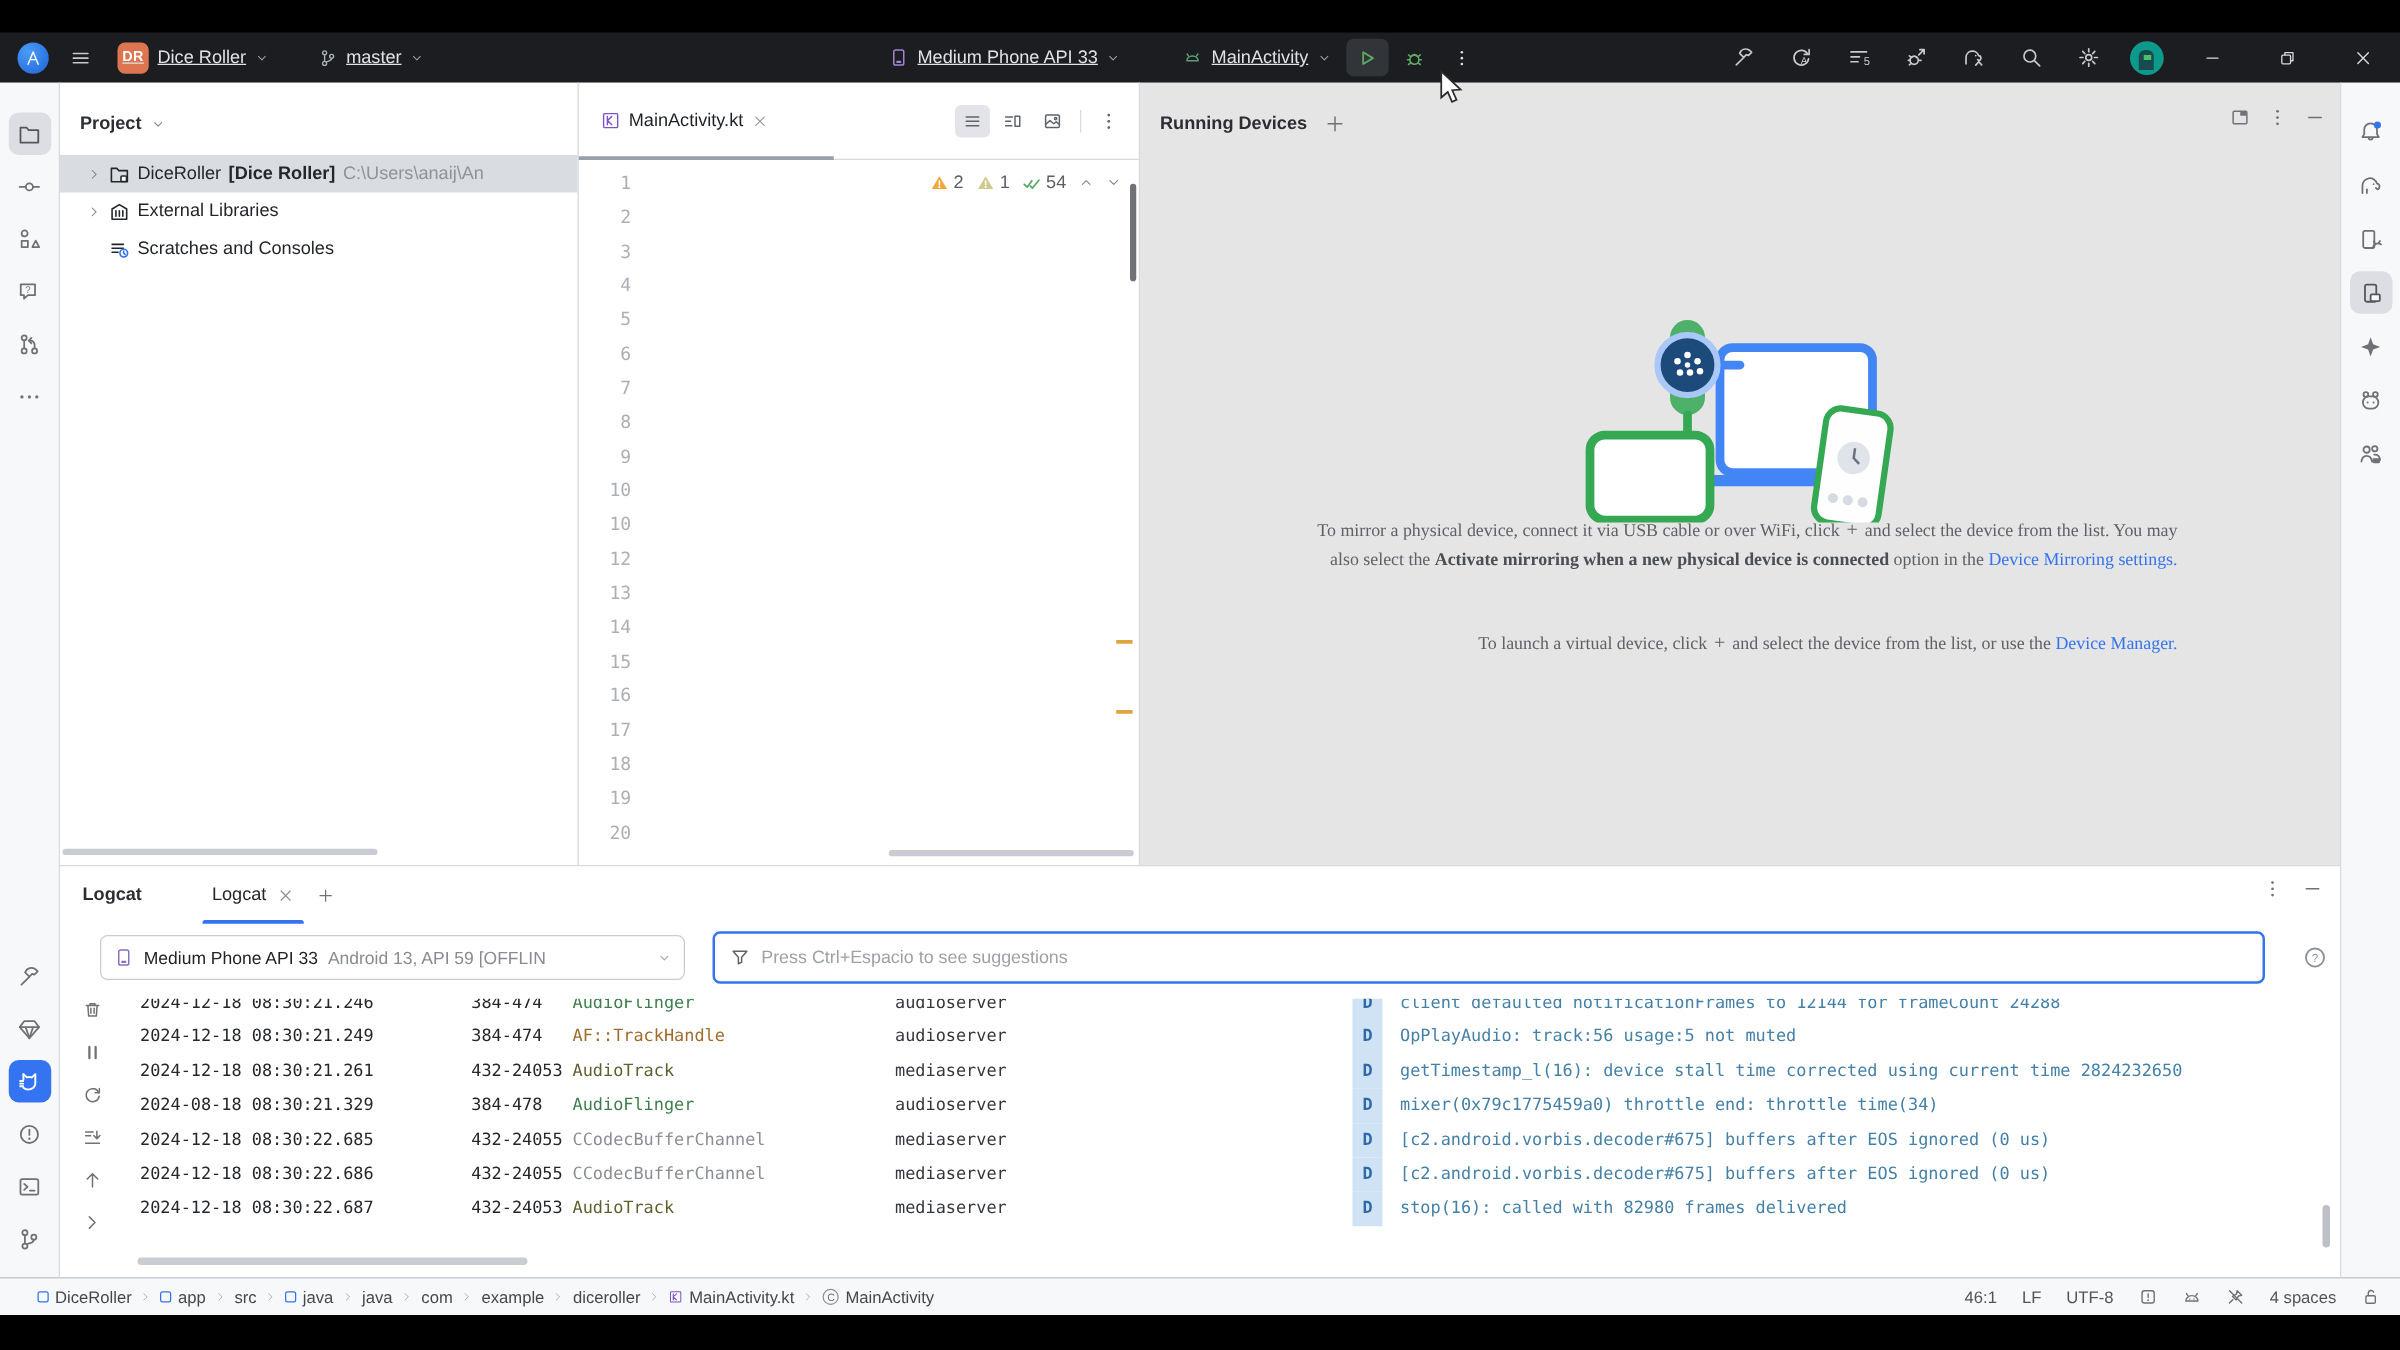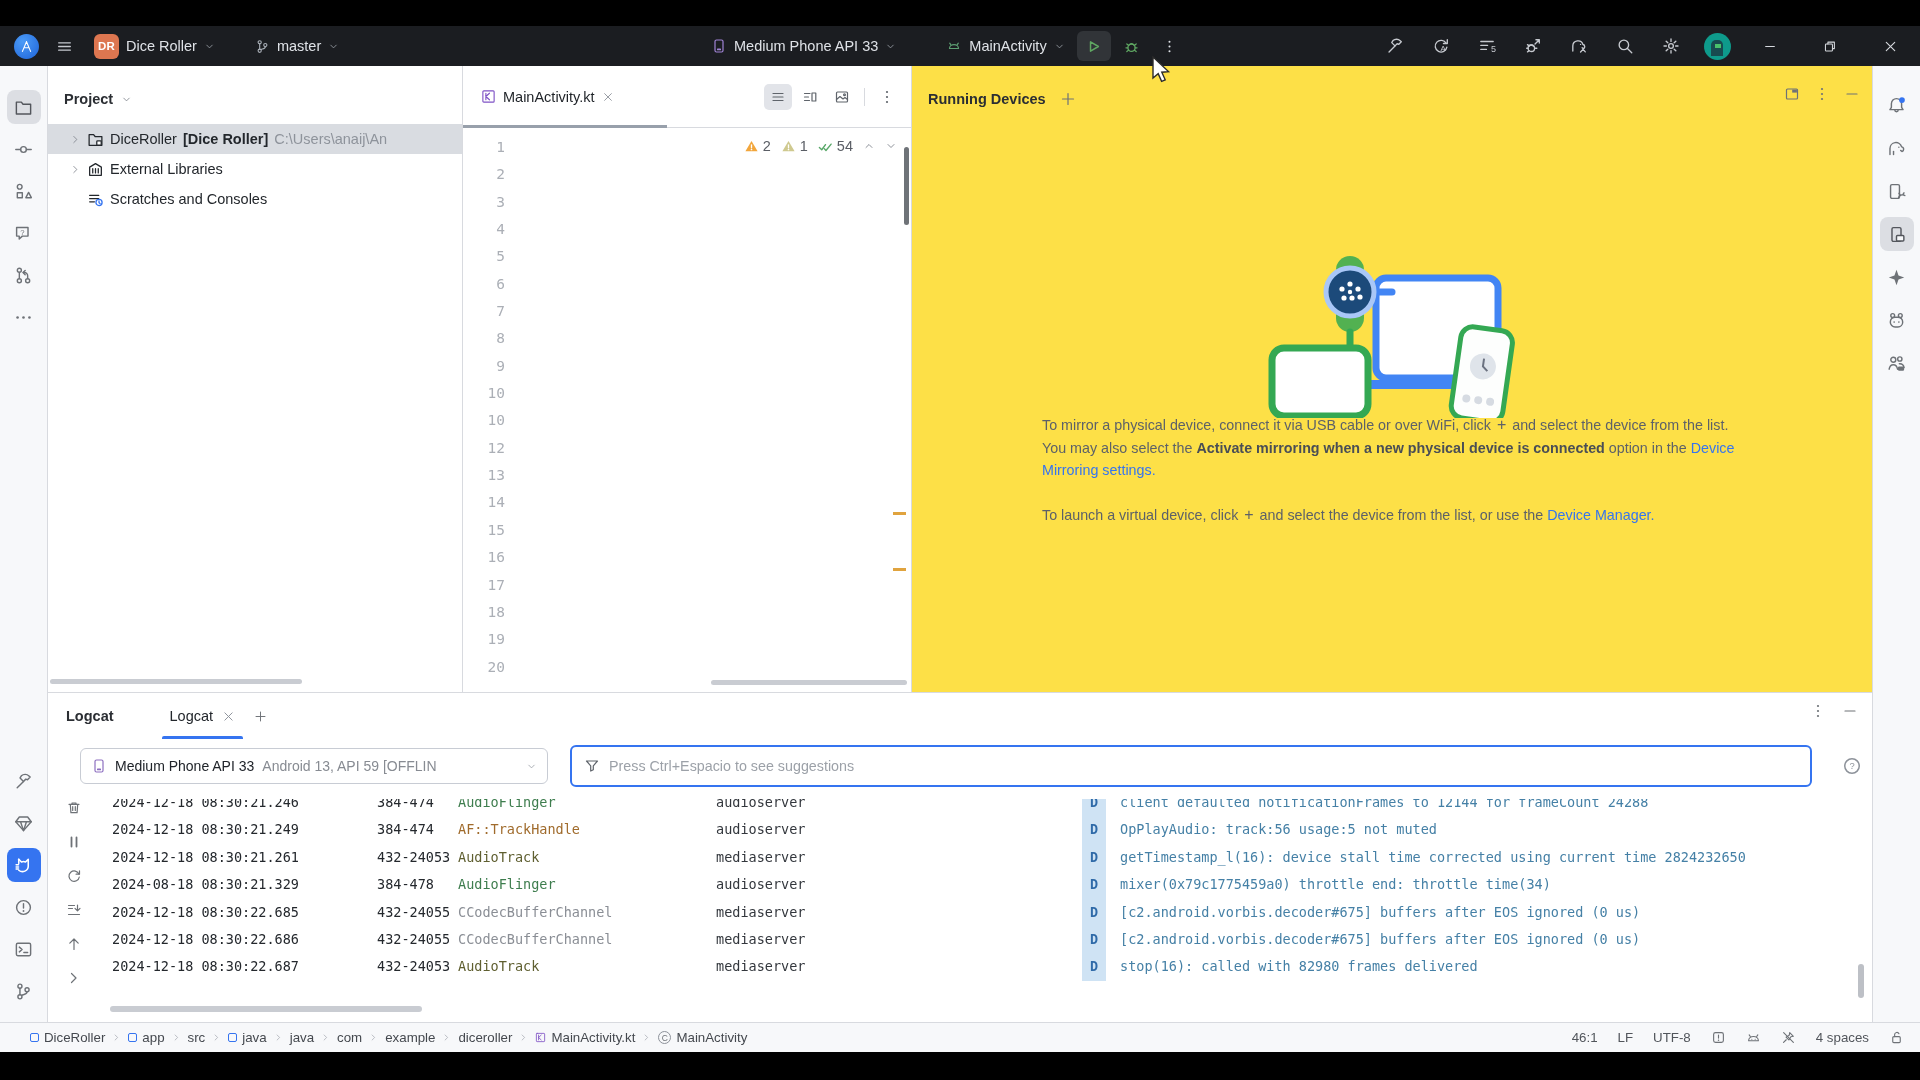--- a/index.html
+++ b/index.html
@@ -8,21 +8,21 @@
 
   
   svg.ic { fill:none; stroke:currentColor; stroke-width:1.2; stroke-linecap:round; stroke-linejoin:round; display:block; }
   svg.ic text { stroke:none; fill:currentColor; font-family:"Liberation Sans",sans-serif; }
 
   
   .toolbar { position:absolute; left:0; top:26px; width:1920px; height:40px; background:#1b1d21; color:#ced1d6; }
   .tb-left { position:absolute; left:10px; top:0; height:40px; display:flex; align-items:center; gap:6px; }
   .tb-btn { width:32px; height:30px; border-radius:6px; display:flex; align-items:center; justify-content:center; color:#c6c9cf; }
   .logo-circle { width:25px; height:25px; border-radius:50%; background:radial-gradient(circle at 35% 30%, #4b9bf7, #1e63d8); display:flex; align-items:center; justify-content:center; }
-  .tb-widget { display:flex; align-items:center; gap:7px; height:30px; padding:0 8px; border-radius:6px; color:#dfe2e7; font-size:14.5px; }
+  .tb-widget { display:flex; align-items:center; gap:7px; height:30px; padding:0 8px; border-radius:6px; color:#dfe2e7; font-size:14.5px;text-decoration:underline; }
   .dr-badge { width:25px; height:25px; border-radius:6px; background:#dd7650; color:#fff; font-size:11.5px; font-weight:bold; display:flex; align-items:center; justify-content:center; letter-spacing:.3px; }
   .chev-dn { width:11px; height:11px; color:#9ba0a8; }
   .tb-center { position:absolute; left:703px; top:0; height:40px; display:flex; align-items:center; gap:4px; color:#dfe2e7; }
   .run-sep { width:26px; }
   .tb-iconbtn { width:34px; height:30px; border-radius:6px; display:flex; align-items:center; justify-content:center; }
   .tb-rightwrap { position:absolute; right:0; top:0; height:40px; display:flex; align-items:center; }
   #tb-right-icons { display:flex; align-items:center; }
   #tb-right-icons .tool-btn { width:46px; height:30px; display:flex; align-items:center; justify-content:center; color:#c6c9cf; }
   .avatar-circle { width:27px; height:27px; border-radius:50%; background:#0e9a8b; position:relative; overflow:hidden; }
   .avatar-circle:after { content:""; position:absolute; left:7px; top:7px; width:12px; height:16px; background:#184b50; border-radius:5px 5px 0 0; }
@@ -38,21 +38,21 @@
   .act-group-bottom { display:flex; flex-direction:column; gap:8px; margin-bottom:14px; margin-top:auto; align-items:center; }
   .tool-sq { width:34px; height:34px; border-radius:8px; display:flex; align-items:center; justify-content:center; color:#6e7277; }
   .tool-sq.selected { background:#dcdee3; color:#53565c; }
   .tool-sq.accent { background:#3574f0; color:#fff; }
   .tool-sq svg.ic { width:19px; height:19px; }
 
   
   .panel { position:absolute; background:#fff; }
   #project-panel { left:48px; top:66px; width:415px; height:626px; border-right:1px solid #d8dadf; }
   #editor-panel  { left:463px; top:66px; width:449px; height:626px; border-right:1px solid #d8dadf; }
-  #devices-panel { left:912px; top:66px; width:960px; height:626px; background:#fde047; }
+  #devices-panel { left:912px; top:66px; width:960px; height:626px; background:#e5e5e5; }
   .panel-header { height:44px; display:flex; align-items:center; padding:0 16px; font-size:14.5px; color:#2b2e33; font-weight:bold; margin-top:18px; }
   #project-panel .panel-header, #devices-panel .panel-header { margin-top:16px; height:34px; }
 
   
   .tree { margin-top:8px; font-size:14.5px; color:#23272c; }
   .tree-row { height:30px; display:flex; align-items:center; padding-left:22px; gap:6px; white-space:nowrap; overflow:hidden; }
   .tree-row.selected { background:#d9dce1; }
   .tree-chev { width:11px; height:11px; color:#7d828a; flex:0 0 11px; }
   .tree-chev.empty { visibility:hidden; }
   .tree-path { color:#8e939b; }
@@ -77,21 +77,21 @@
   .insp-chev { width:12px; height:12px; color:#80858d; }
   .ed-vthumb { position:absolute; right:2px; top:81px; width:5px; height:78px; background:#6f7378; border-radius:3px; }
   .ed-mark { position:absolute; right:5px; width:13px; height:3px; background:#e0a33e; }
 
   
   .rd-header { display:flex; align-items:center; gap:14px; padding:0 16px; height:34px; margin-top:16px; font-size:14.5px; font-weight:bold; color:#2b2e33; }
   .rd-plus { width:16px; height:16px; color:#6e7277; }
   .rd-right { position:absolute; right:12px; top:20px; display:flex; gap:14px; align-items:center; color:#6e7277; }
   .rd-right svg { width:16px; height:16px; }
   .rd-illustration { position:absolute; left:352px; top:182px; }
-  .rd-msg { position:absolute; left:130px; width:700px; text-align:left; font-size:14.3px; line-height:22.5px; color:#5d6168; }
+  .rd-msg { position:absolute; left:130px; width:700px; text-align:right; font-size:14.3px; line-height:22.5px; color:#5d6168;font-family:Liberation Serif, serif; }
   .seg-bold { font-weight:bold; color:#4a4e55; }
   .seg-link { color:#3574f0; }
   .seg-plus { font-size:16px; padding:0 2px; }
 
   
   #logcat-panel { left:48px; top:692px; width:1824px; height:330px; background:#fff; border-top:1px solid #d8dadf; }
   .lc-tabsrow { height:46px; display:flex; align-items:center; position:relative; padding-left:18px; }
   .lc-title { font-size:14.5px; font-weight:bold; color:#2b2e33; margin-right:46px; }
   .lc-tab { position:relative; height:100%; display:flex; align-items:center; gap:9px; padding:0 10px; font-size:14.5px; color:#23272c; }
   .lc-tab .underline { position:absolute; left:2px; right:2px; bottom:0; height:3px; background:#3574f0; border-radius:2px 2px 0 0; }

